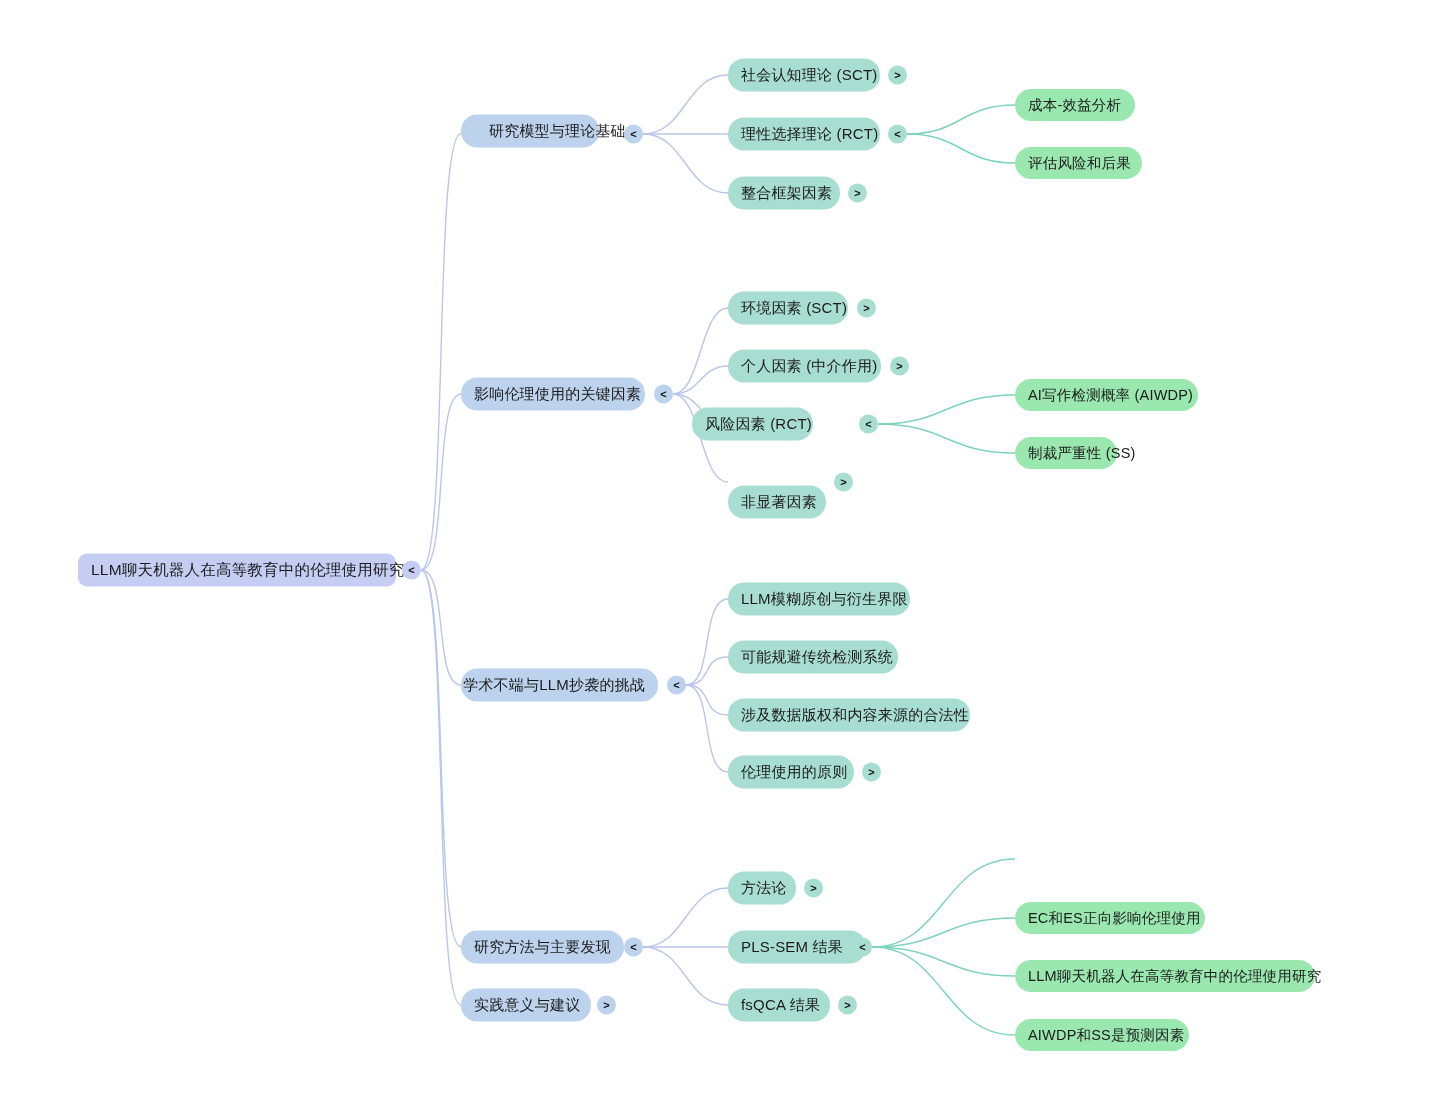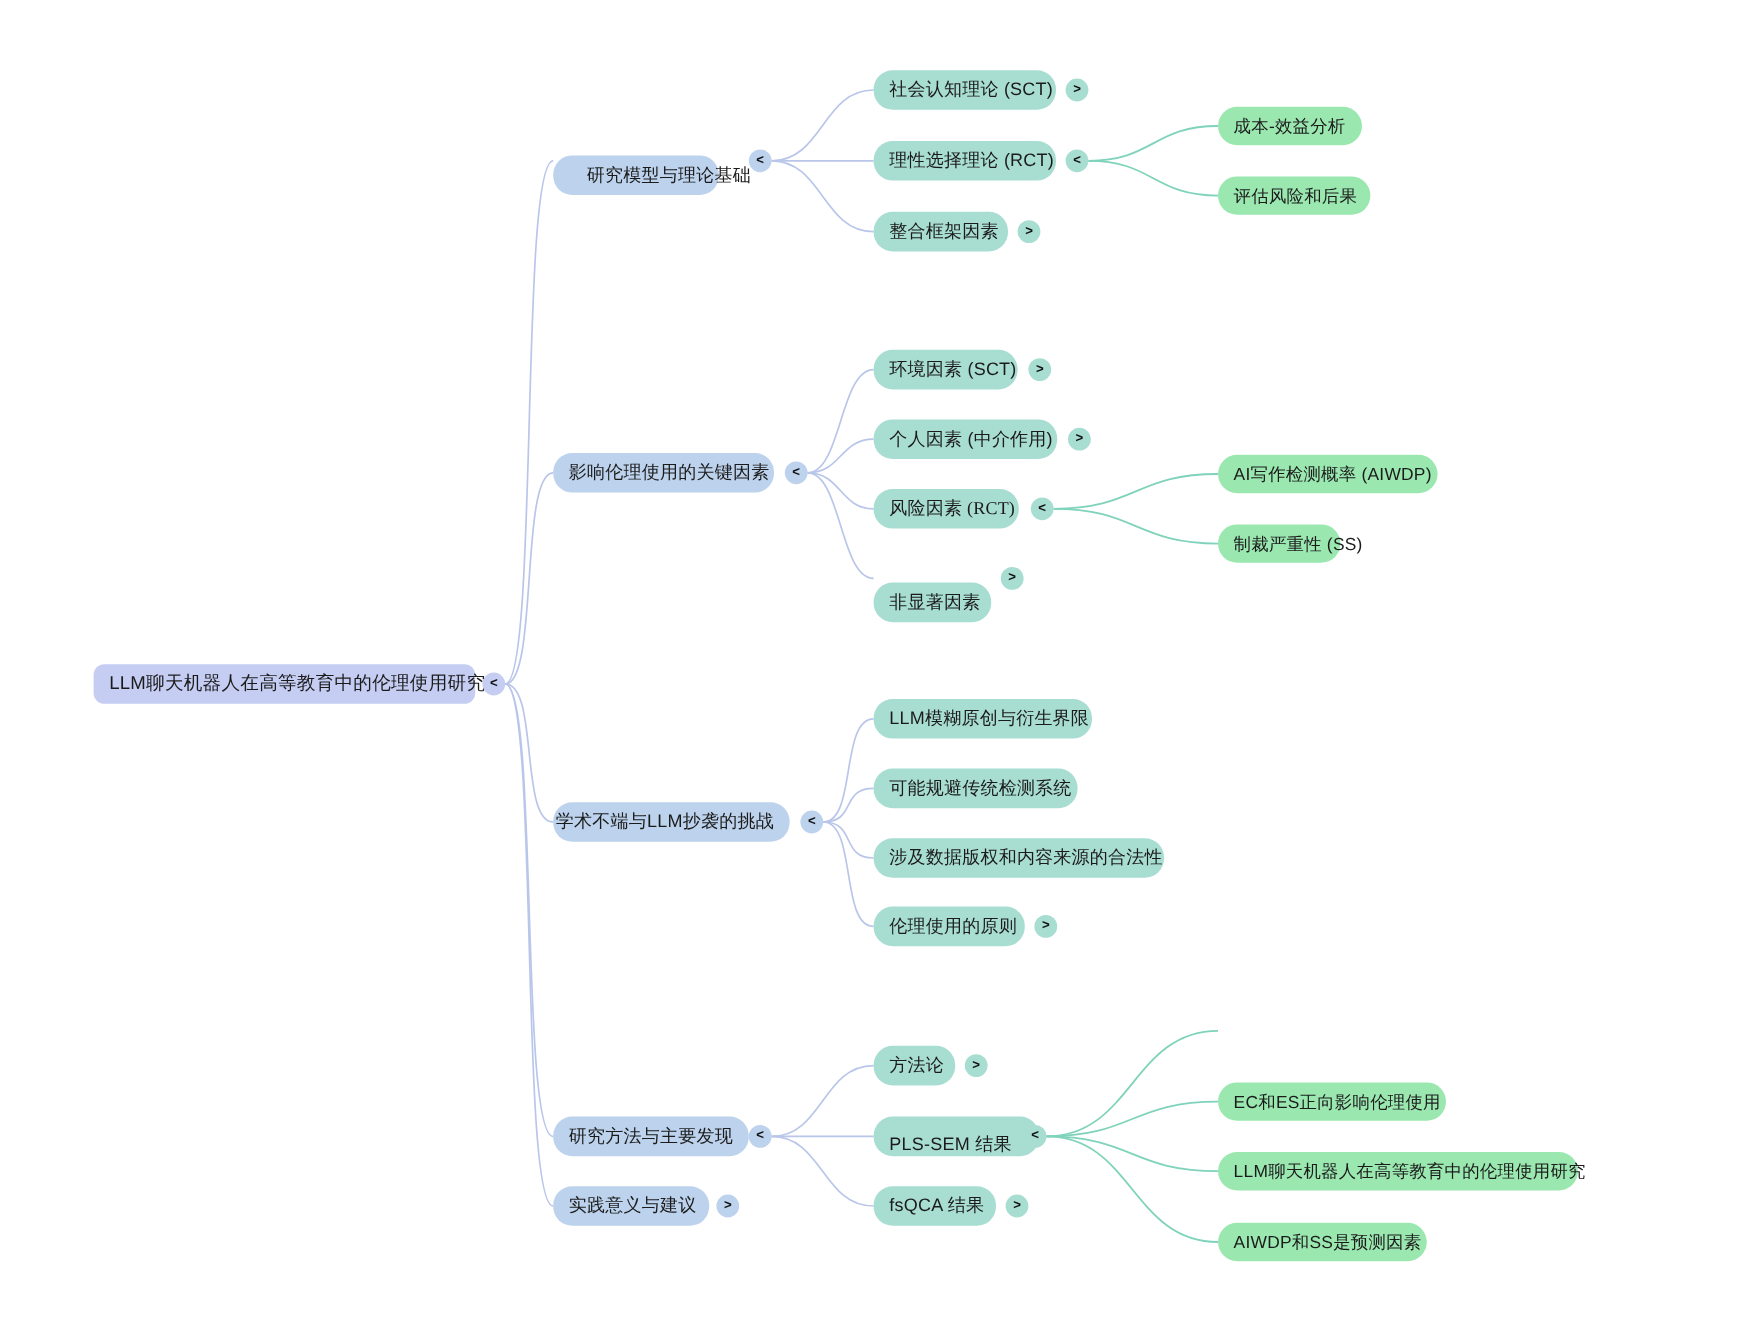--- a/index.html
+++ b/index.html
@@ -111,21 +111,21 @@
       <path d="M 872 947 C 943.5 947, 943.5 918, 1015 918" fill="none" stroke-width="1.5" stroke="#7fd3bb"></path>
       <path d="M 872 947 C 943.5 947, 943.5 976, 1015 976" fill="none" stroke-width="1.5" stroke="#7fd3bb"></path>
       <path d="M 872 947 C 943.5 947, 943.5 1035, 1015 1035" fill="none" stroke-width="1.5" stroke="#7fd3bb"></path>
       <path d="M 643 947 C 685.5 947, 685.5 1005, 728 1005" fill="none" stroke-width="1.4" stroke="#b9c6ea"></path>
       <path d="M 421 570 C 449 570, 433 1005, 461 1005" fill="none" stroke-width="1.4" stroke="#b9c6ea"></path>
     </svg>
 <div class="node node-root" style="left: 78px; top: 570px; width: 318px;">
       <span>LLM聊天机器人在高等教育中的伦理使用研究</span>
     </div>
     <div class="toggle toggle-root" style="left: 402px; top: 570px;">&lt;</div>
-    <div class="node node-l1" style="left: 461px; top: 146px; width: 138px; padding-left: 28px;">
+    <div class="node node-l1" style="left: 461px; top: 131px; width: 138px; padding-left: 28px;">
       <span>研究模型与理论基础</span>
     </div>
     <div class="toggle toggle-l1" style="left: 624px; top: 134px;">&lt;</div>
     <div class="node node-l2" style="left: 728px; top: 75px; width: 152px;">
       <span>社会认知理论 (SCT)</span>
     </div>
     <div class="toggle toggle-l2" style="left: 888px; top: 75px;">&gt;</div>
     <div class="node node-l2" style="left: 728px; top: 134px; width: 152px;">
       <span>理性选择理论 (RCT)</span>
     </div>
@@ -145,21 +145,21 @@
     </div>
     <div class="toggle toggle-l1" style="left: 654px; top: 394px;">&lt;</div>
     <div class="node node-l2" style="left: 728px; top: 308px; width: 120px;">
       <span>环境因素 (SCT)</span>
     </div>
     <div class="toggle toggle-l2" style="left: 857px; top: 308px;">&gt;</div>
     <div class="node node-l2" style="left: 728px; top: 366px; width: 153px;">
       <span>个人因素 (中介作用)</span>
     </div>
     <div class="toggle toggle-l2" style="left: 890px; top: 366px;">&gt;</div>
-    <div class="node node-l2" style="left: 728px; top: 424px; width: 121px; font-family: Liberation Serif, serif;">
+    <div class="node node-l2" style="left: 692px; top: 424px; width: 121px;">
       <span>风险因素 (RCT)</span>
     </div>
     <div class="toggle toggle-l2" style="left: 859px; top: 424px;">&lt;</div>
     <div class="node node-l3" style="left: 1015px; top: 395px; width: 183px;">
       <span>AI写作检测概率 (AIWDP)</span>
     </div>
     <div class="node node-l3" style="left: 1015px; top: 453px; width: 102px;">
       <span>制裁严重性 (SS)</span>
     </div>
     <div class="node node-l2" style="left: 728px; top: 482px; width: 98px; margin-top: 20px;">
@@ -184,21 +184,21 @@
     </div>
     <div class="toggle toggle-l2" style="left: 862px; top: 772px;">&gt;</div>
     <div class="node node-l1" style="left: 461px; top: 947px; width: 163px;">
       <span>研究方法与主要发现</span>
     </div>
     <div class="toggle toggle-l1" style="left: 624px; top: 947px;">&lt;</div>
     <div class="node node-l2" style="left: 728px; top: 888px; width: 68px;">
       <span>方法论</span>
     </div>
     <div class="toggle toggle-l2" style="left: 804px; top: 888px;">&gt;</div>
-    <div class="node node-l2" style="left: 728px; top: 947px; width: 138px; align-items: flex-end;">
+    <div class="node node-l2" style="left: 728px; top: 947px; width: 138px;">
       <span>PLS-SEM 结果</span>
     </div>
     <div class="toggle toggle-l2" style="left: 853px; top: 947px;">&lt;</div>
     <div class="node node-l3" style="left: 1015px; top: 918px; width: 190px;">
       <span>EC和ES正向影响伦理使用</span>
     </div>
     <div class="node node-l3" style="left: 1015px; top: 976px; width: 300px;">
       <span>LLM聊天机器人在高等教育中的伦理使用研究</span>
     </div>
     <div class="node node-l3" style="left: 1015px; top: 1035px; width: 174px;">

